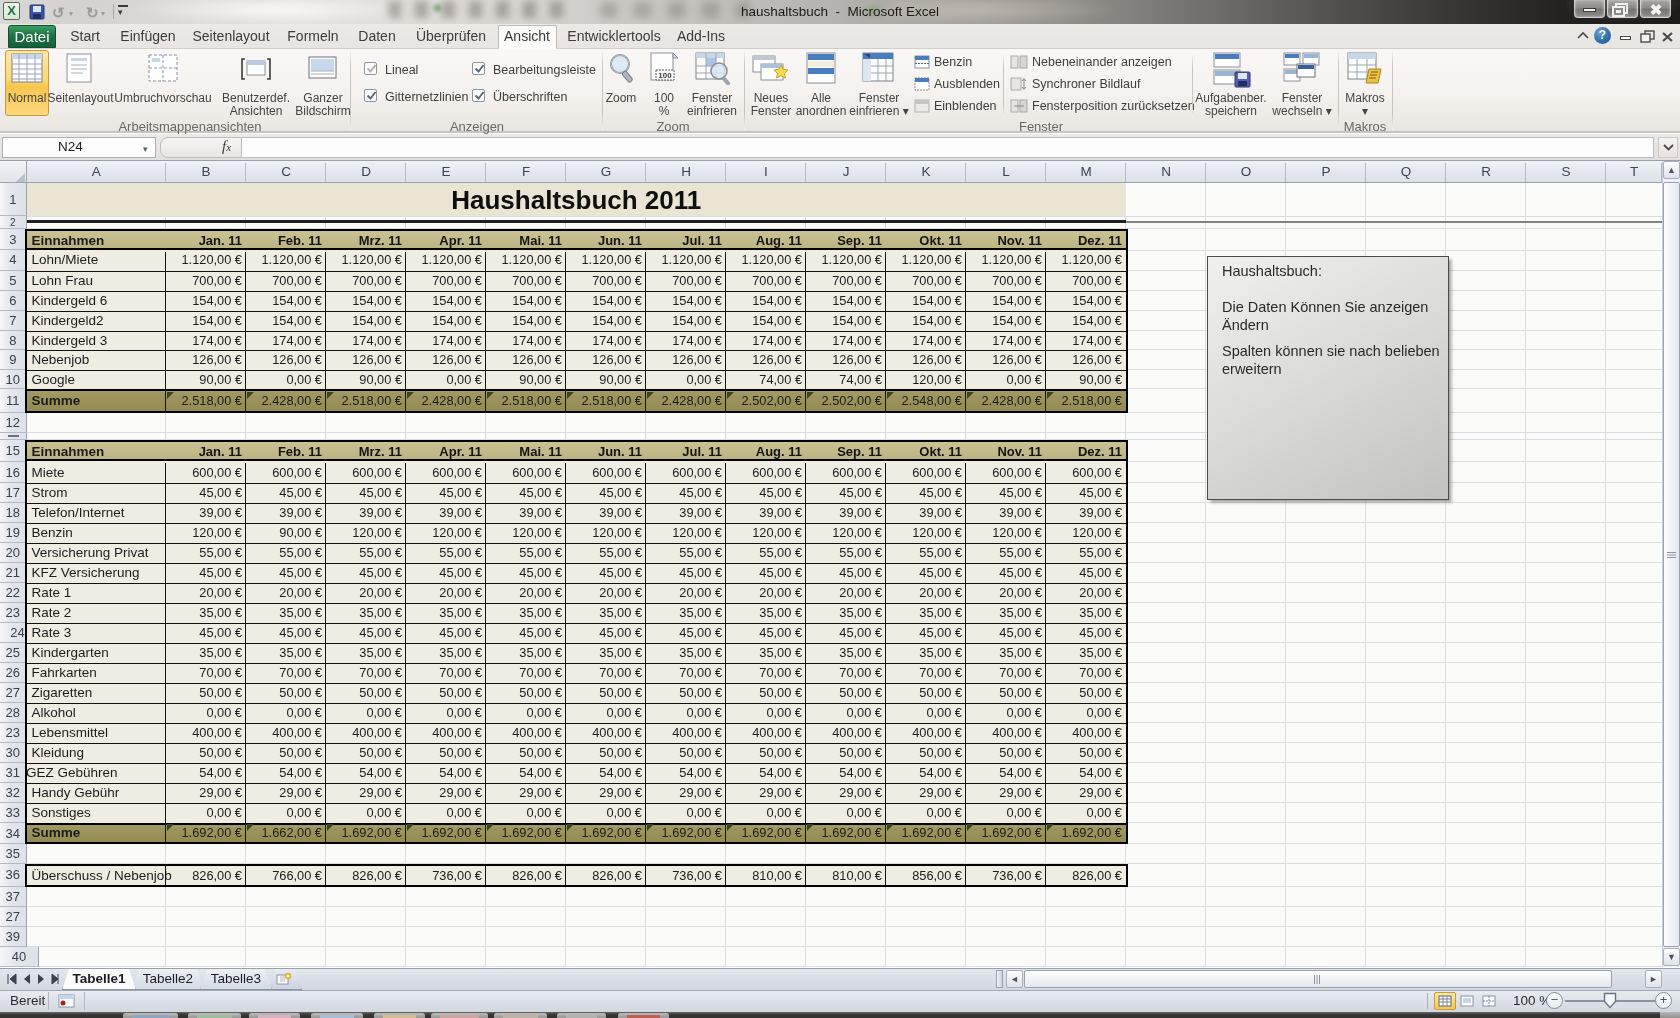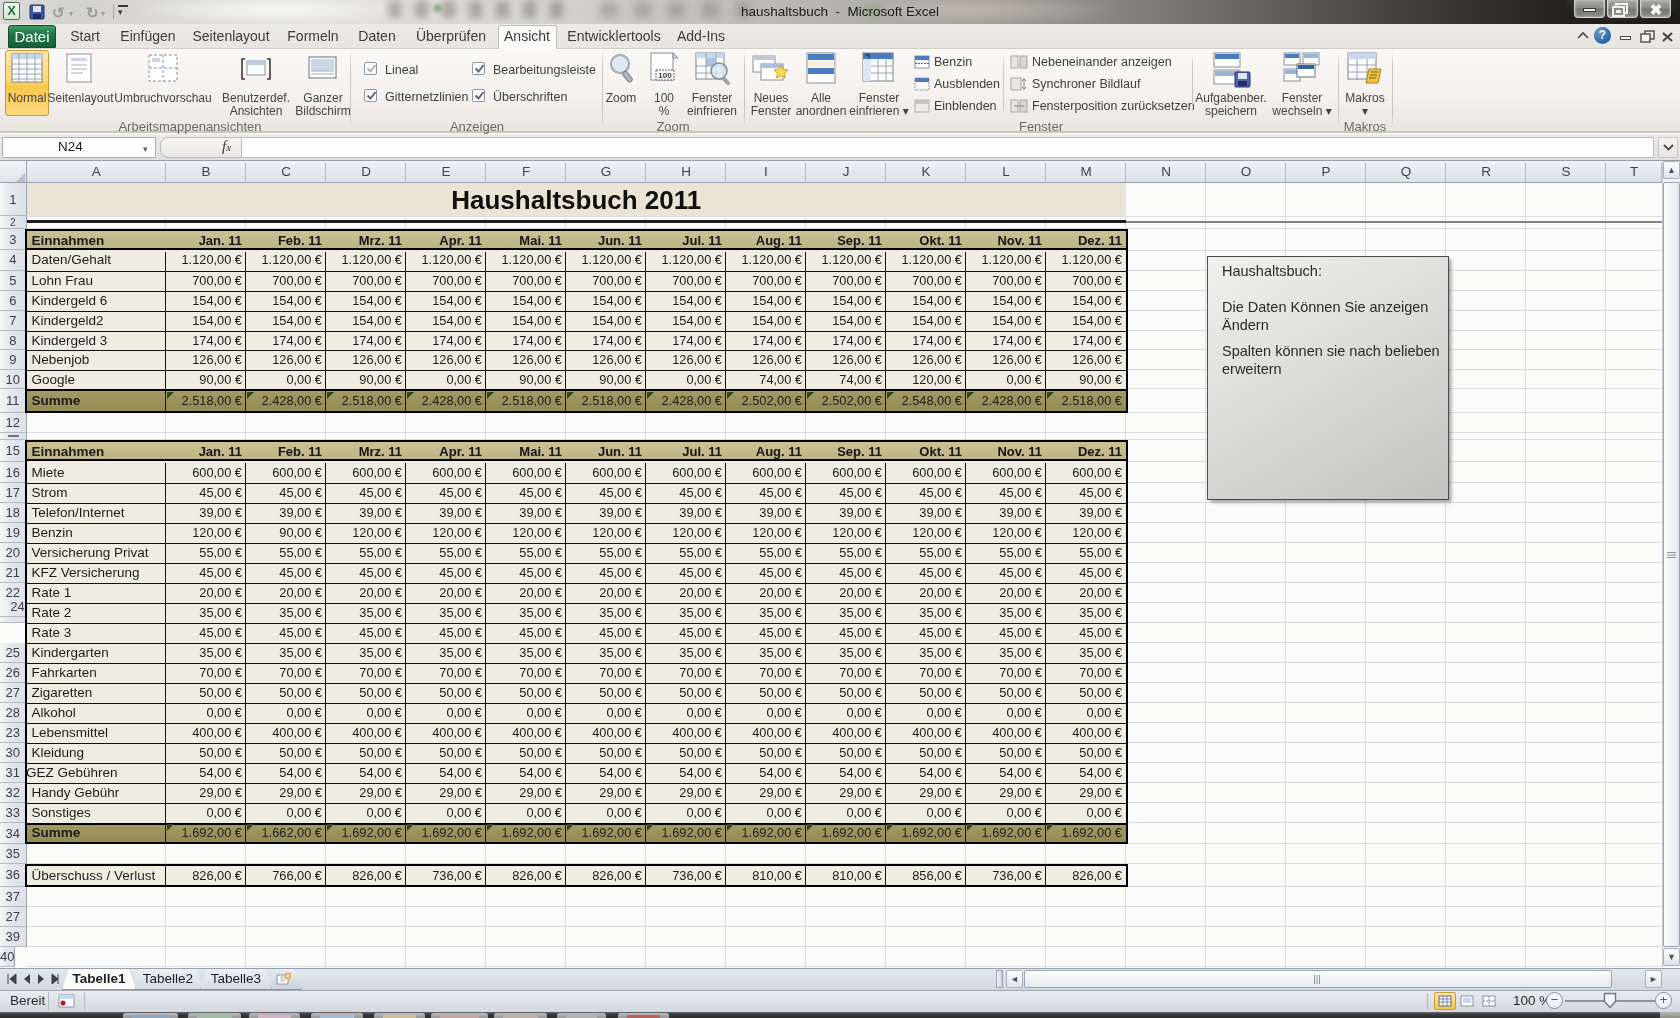--- a/index.html
+++ b/index.html
@@ -374,37 +374,37 @@
 <div class="rh" style="left:0;top:413px;width:26.5px;height:20px;line-height:20px">12</div>
 <div class="rh" style="left:0;top:440px;width:26.5px;height:22px;line-height:22px">15</div>
 <div class="rh" style="left:0;top:462px;width:26.5px;height:21px;line-height:21px">16</div>
 <div class="rh" style="left:0;top:483px;width:26.5px;height:20px;line-height:20px">17</div>
 <div class="rh" style="left:0;top:503px;width:26.5px;height:20px;line-height:20px">18</div>
 <div class="rh" style="left:0;top:523px;width:26.5px;height:20px;line-height:20px">19</div>
 <div class="rh" style="left:0;top:543px;width:26.5px;height:20px;line-height:20px">20</div>
 <div class="rh" style="left:0;top:563px;width:26.5px;height:20px;line-height:20px">21</div>
 <div class="rh" style="left:0;top:583px;width:26.5px;height:20px;line-height:20px">22</div>
 <div class="rh" style="left:0;top:603px;width:26.5px;height:20px;line-height:20px">23</div>
-<div class="rh" style="left:0;top:597px;width:36px;height:20px;line-height:20px">24</div>
+<div class="rh" style="left:0;top:623px;width:36px;height:20px;line-height:20px">24</div>
 <div class="rh" style="left:0;top:643px;width:26.5px;height:20px;line-height:20px">25</div>
 <div class="rh" style="left:0;top:663px;width:26.5px;height:20px;line-height:20px">26</div>
 <div class="rh" style="left:0;top:683px;width:26.5px;height:20px;line-height:20px">27</div>
 <div class="rh" style="left:0;top:703px;width:26.5px;height:20px;line-height:20px">28</div>
 <div class="rh" style="left:0;top:723px;width:26.5px;height:20px;line-height:20px">23</div>
 <div class="rh" style="left:0;top:743px;width:26.5px;height:20px;line-height:20px">30</div>
 <div class="rh" style="left:0;top:763px;width:26.5px;height:20px;line-height:20px">31</div>
 <div class="rh" style="left:0;top:783px;width:26.5px;height:20px;line-height:20px">32</div>
 <div class="rh" style="left:0;top:803px;width:26.5px;height:20px;line-height:20px">33</div>
 <div class="rh" style="left:0;top:823px;width:26.5px;height:21px;line-height:21px">34</div>
 <div class="rh" style="left:0;top:844px;width:26.5px;height:20px;line-height:20px">35</div>
 <div class="rh" style="left:0;top:864px;width:26.5px;height:22.5px;line-height:22.5px">36</div>
 <div class="rh" style="left:0;top:886.5px;width:26.5px;height:20.0px;line-height:20.0px">37</div>
 <div class="rh" style="left:0;top:906.5px;width:26.5px;height:20.0px;line-height:20.0px">27</div>
 <div class="rh" style="left:0;top:926.5px;width:26.5px;height:20.0px;line-height:20.0px">39</div>
-<div class="rh" style="left:0;top:946.5px;width:15px;height:20.0px;line-height:20.0px">40</div>
+<div class="rh" style="left:0;top:946.5px;width:39px;height:20.0px;line-height:20.0px">40</div>
 <div class="rh" style="left:0;top:216px;width:26.5px;height:13px;line-height:10px;font-size:10px;overflow:hidden"><span style="position:relative;top:2px">2</span></div>
 <div class="rh" style="left:0;top:433px;width:26.5px;height:7px;line-height:6px;font-size:8px;overflow:hidden"></div>
 <div class="a" style="left:8px;top:435px;width:11px;height:1.5px;background:#6a7280"></div>
 <div class="a" style="left:26.5px;top:183px;width:1099.5px;height:33px;background:#e9e4d3"></div>
 <div class="a" style="left:26.5px;top:183px;width:1099.5px;height:36px;color:#0f0f0f;font-size:26px;font-weight:700;text-align:center;line-height:35px">Haushaltsbuch 2011</div>
 <div class="a" style="left:26.5px;top:220px;width:1099.5px;height:2.5px;background:#1f1f1f"></div>
 <div class="a" style="left:1126px;top:221px;width:536px;height:1.8px;background:#83837f"></div>
 <div class="a" style="left:25.0px;top:229px;width:1102.5px;height:184px;border:2px solid #000;background:#efece1"></div>
 <div class="a" style="left:26.5px;top:231px;width:1099.5px;height:19px;background:linear-gradient(#cac293,#bcb485);border-bottom:2px solid #000"></div>
 <div class="lbl" style="left:31.5px;top:231px;height:19px;line-height:19px;font-weight:700">Einnahmen</div>
@@ -413,21 +413,21 @@
 <div class="mon" style="left:326px;top:231px;width:80px;height:19px;line-height:19px;padding-right:4px">Mrz. 11</div>
 <div class="mon" style="left:406px;top:231px;width:80px;height:19px;line-height:19px;padding-right:4px">Apr. 11</div>
 <div class="mon" style="left:486px;top:231px;width:80px;height:19px;line-height:19px;padding-right:4px">Mai. 11</div>
 <div class="mon" style="left:566px;top:231px;width:80px;height:19px;line-height:19px;padding-right:4px">Jun. 11</div>
 <div class="mon" style="left:646px;top:231px;width:80px;height:19px;line-height:19px;padding-right:4px">Jul. 11</div>
 <div class="mon" style="left:726px;top:231px;width:80px;height:19px;line-height:19px;padding-right:4px">Aug. 11</div>
 <div class="mon" style="left:806px;top:231px;width:80px;height:19px;line-height:19px;padding-right:4px">Sep. 11</div>
 <div class="mon" style="left:886px;top:231px;width:80px;height:19px;line-height:19px;padding-right:4px">Okt. 11</div>
 <div class="mon" style="left:966px;top:231px;width:80px;height:19px;line-height:19px;padding-right:4px">Nov. 11</div>
 <div class="mon" style="left:1046px;top:231px;width:80px;height:19px;line-height:19px;padding-right:4px">Dez. 11</div>
-<div class="lbl" style="left:31.5px;top:250px;height:20.5px;line-height:20.5px">Daten/Gehalt</div>
+<div class="lbl" style="left:31.5px;top:250px;height:20.5px;line-height:20.5px">Lohn/Miete</div>
 <div class="num" style="left:166px;top:250px;width:80px;height:20.5px;line-height:20.5px;padding-right:4px">1.120,00 €</div>
 <div class="num" style="left:246px;top:250px;width:80px;height:20.5px;line-height:20.5px;padding-right:4px">1.120,00 €</div>
 <div class="num" style="left:326px;top:250px;width:80px;height:20.5px;line-height:20.5px;padding-right:4px">1.120,00 €</div>
 <div class="num" style="left:406px;top:250px;width:80px;height:20.5px;line-height:20.5px;padding-right:4px">1.120,00 €</div>
 <div class="num" style="left:486px;top:250px;width:80px;height:20.5px;line-height:20.5px;padding-right:4px">1.120,00 €</div>
 <div class="num" style="left:566px;top:250px;width:80px;height:20.5px;line-height:20.5px;padding-right:4px">1.120,00 €</div>
 <div class="num" style="left:646px;top:250px;width:80px;height:20.5px;line-height:20.5px;padding-right:4px">1.120,00 €</div>
 <div class="num" style="left:726px;top:250px;width:80px;height:20.5px;line-height:20.5px;padding-right:4px">1.120,00 €</div>
 <div class="num" style="left:806px;top:250px;width:80px;height:20.5px;line-height:20.5px;padding-right:4px">1.120,00 €</div>
 <div class="num" style="left:886px;top:250px;width:80px;height:20.5px;line-height:20.5px;padding-right:4px">1.120,00 €</div>
@@ -925,21 +925,21 @@
 <svg class="a" style="left:967px;top:824px" width="7" height="7">
     <path d="M0 0 h7 L0 7 z" fill="#2f4a1e"></path>
   </svg>
 <div class="a" style="left:965px;top:824px;width:1.2px;height:18px;background:#111"></div>
 <div class="num" style="left:1046px;top:823px;width:80px;height:19px;line-height:19px;padding-right:4px">1.692,00 €</div>
 <svg class="a" style="left:1047px;top:824px" width="7" height="7">
     <path d="M0 0 h7 L0 7 z" fill="#2f4a1e"></path>
   </svg>
 <div class="a" style="left:1045px;top:824px;width:1.2px;height:18px;background:#111"></div>
 <div class="a" style="left:25.0px;top:864px;width:1102.5px;height:23px;border:2px solid #000;background:#efece1"></div>
-<div class="lbl" style="left:31.5px;top:866px;height:19px;line-height:19px">Überschuss / Verlust</div>
+<div class="lbl" style="left:31.5px;top:866px;height:19px;line-height:19px">Überschuss / Nebenjob</div>
 <div class="num" style="left:166px;top:866px;width:80px;height:19px;line-height:19px;padding-right:4px">826,00 €</div>
 <div class="a" style="left:165px;top:866px;width:1.2px;height:19px;background:#111"></div>
 <div class="num" style="left:246px;top:866px;width:80px;height:19px;line-height:19px;padding-right:4px">766,00 €</div>
 <div class="a" style="left:245px;top:866px;width:1.2px;height:19px;background:#111"></div>
 <div class="num" style="left:326px;top:866px;width:80px;height:19px;line-height:19px;padding-right:4px">826,00 €</div>
 <div class="a" style="left:325px;top:866px;width:1.2px;height:19px;background:#111"></div>
 <div class="num" style="left:406px;top:866px;width:80px;height:19px;line-height:19px;padding-right:4px">736,00 €</div>
 <div class="a" style="left:405px;top:866px;width:1.2px;height:19px;background:#111"></div>
 <div class="num" style="left:486px;top:866px;width:80px;height:19px;line-height:19px;padding-right:4px">826,00 €</div>
 <div class="a" style="left:485px;top:866px;width:1.2px;height:19px;background:#111"></div>

